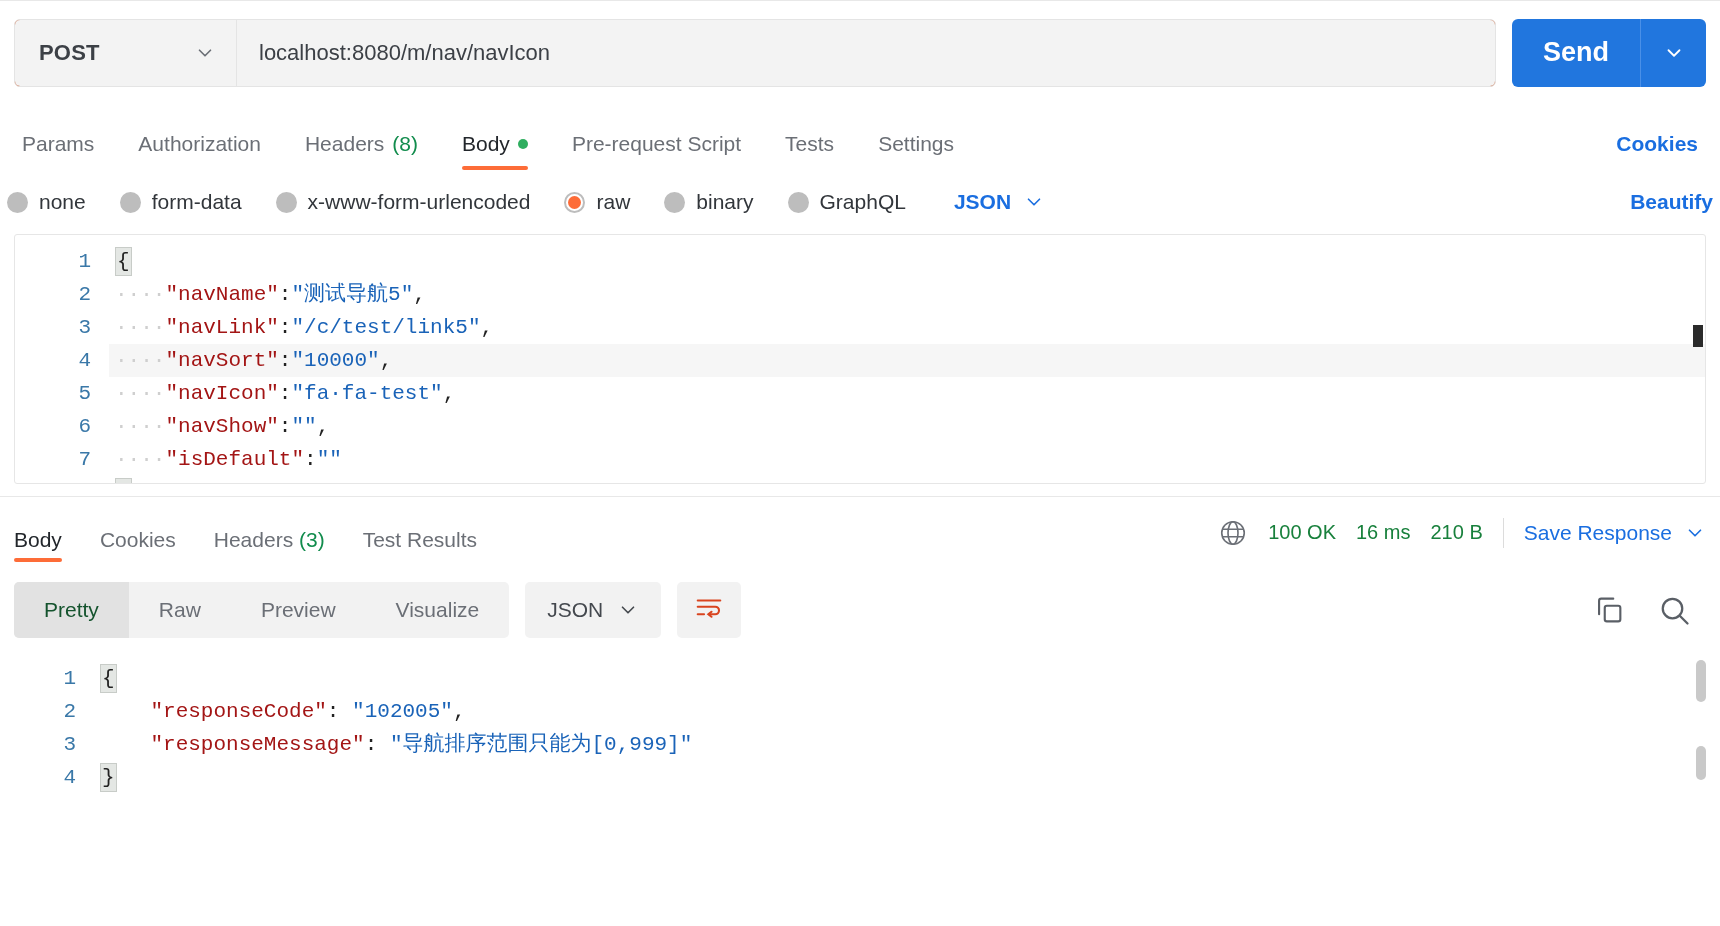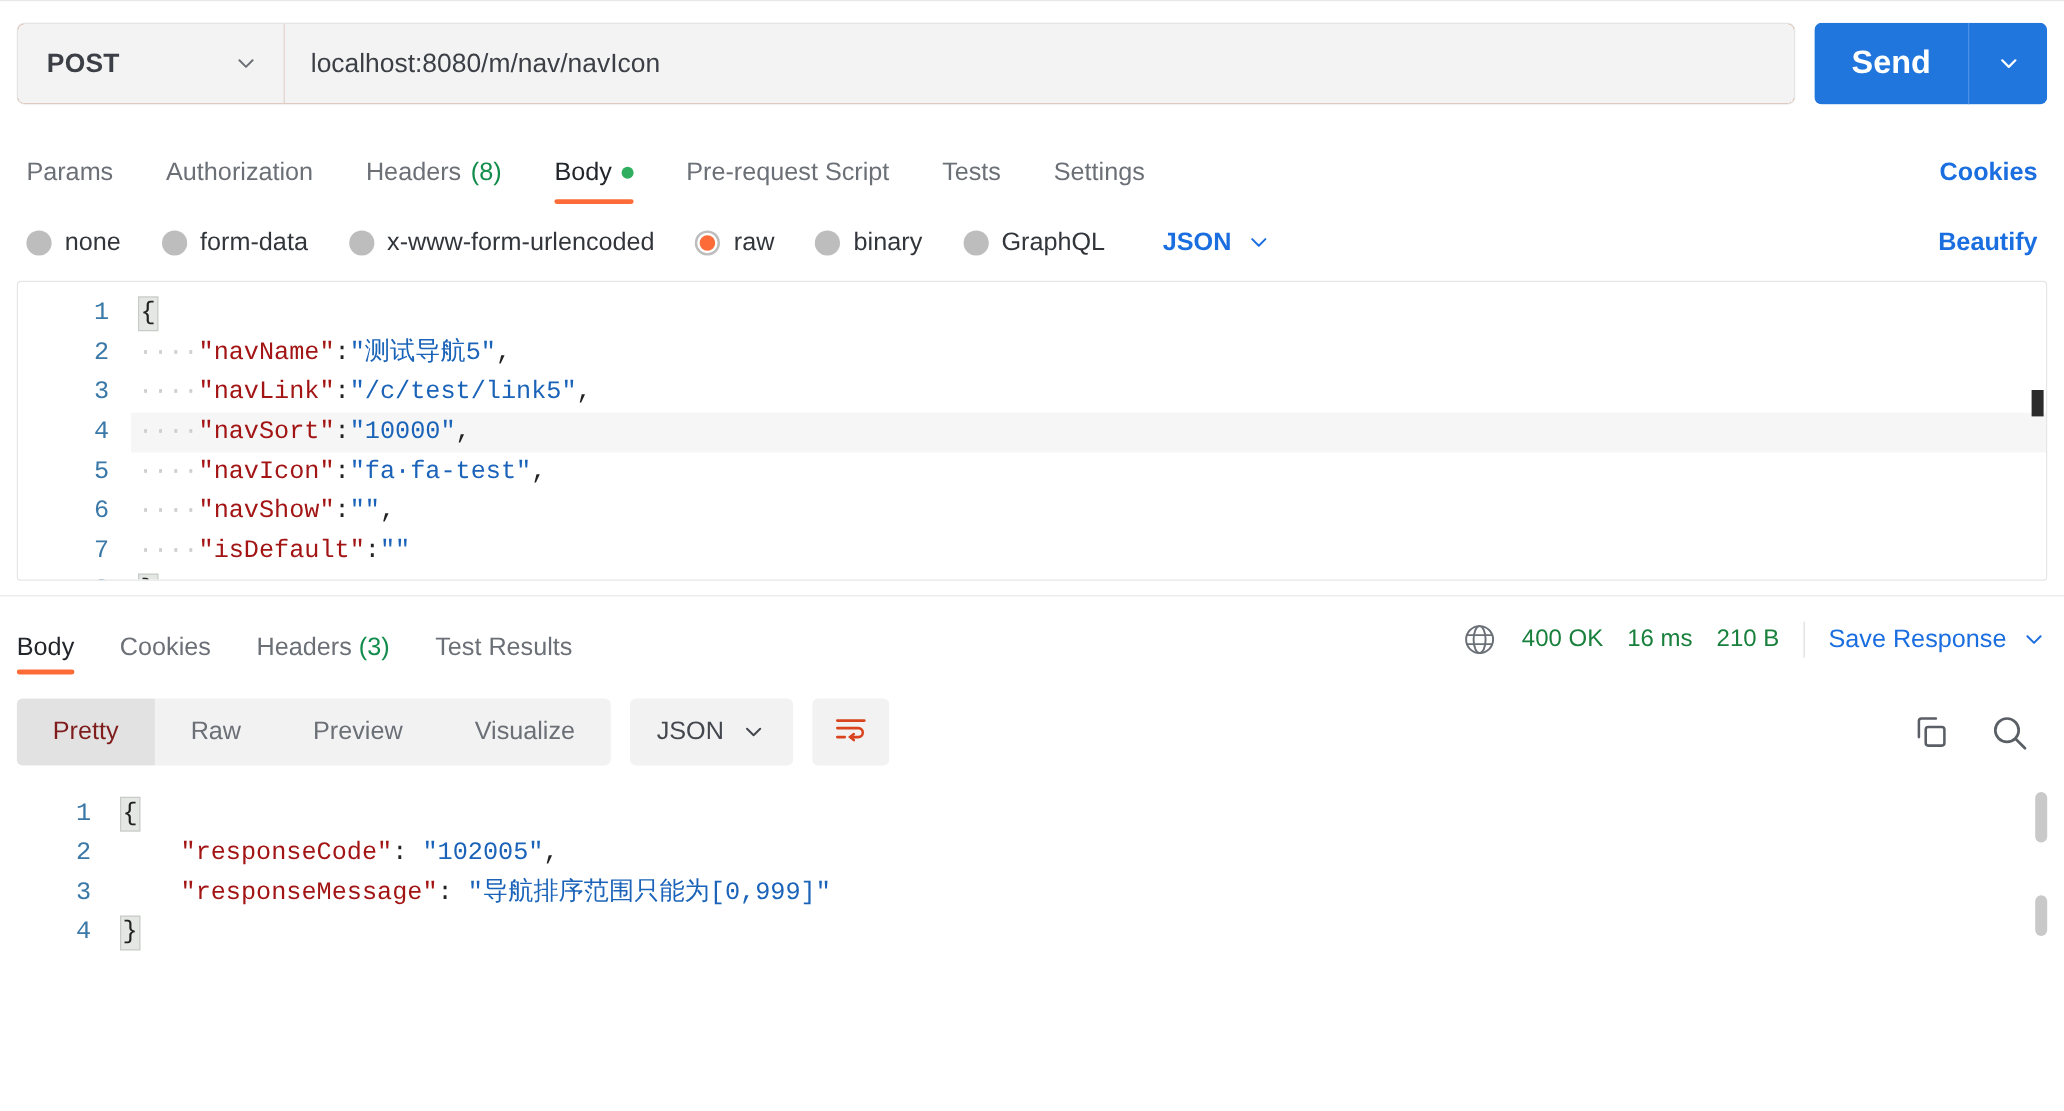--- a/index.html
+++ b/index.html
@@ -134,21 +134,21 @@
     padding-bottom: 14px;
     cursor: pointer;
   }
 
   
   .body-row {
     height: 64px;
     flex: 0 0 64px;
     display: flex;
     align-items: center;
-    padding: 0 22px;
+    padding: 0 7px;
   }
   .radio-item {
     display: flex;
     align-items: center;
     gap: 11px;
     margin-right: 34px;
     cursor: pointer;
     font-size: 21px;
     color: #32363b;
     white-space: nowrap;
@@ -308,21 +308,21 @@
     height: 56px;
   }
   .seg-btn {
     display: flex; align-items: center; justify-content: center;
     padding: 0 30px;
     font-size: 21px;
     color: #6b6f76;
     cursor: pointer;
     white-space: nowrap;
   }
-  .seg-btn.active { background: #e2e2e2; color: #7f1d1d; }
+  .seg-btn.active { background: #e2e2e2; color: #14532d; }
   .pill {
     height: 56px;
     background: #f2f2f2;
     border-radius: 5px;
     display: flex;
     align-items: center;
     gap: 14px;
     padding: 0 22px;
     cursor: pointer;
   }
@@ -502,21 +502,21 @@
       </div>
     </div>
     <div class="status-group">
       <span class="globe">
         <svg width="30" height="30" viewBox="0 0 24 24" fill="none" stroke="#6b6f76" stroke-width="1.3">
           <circle cx="12" cy="12" r="9"></circle>
           <ellipse cx="12" cy="12" rx="4" ry="9"></ellipse>
           <path d="M3.2 9h17.6M3.2 15h17.6"></path>
         </svg>
       </span>
-      <span class="stat">400 OK</span>
+      <span class="stat">100 OK</span>
       <span class="stat">16 ms</span>
       <span class="stat">210 B</span>
       <span class="vsep"></span>
       <span class="save-resp">
         <span>Save Response</span>
         <span class="chev">
           <svg width="22" height="22" viewBox="0 0 24 24" fill="none" stroke="#1a6ee0" stroke-width="1.8">
             <path d="M6 9l6 6 6-6" stroke-linecap="round" stroke-linejoin="round"></path>
           </svg>
         </span>

